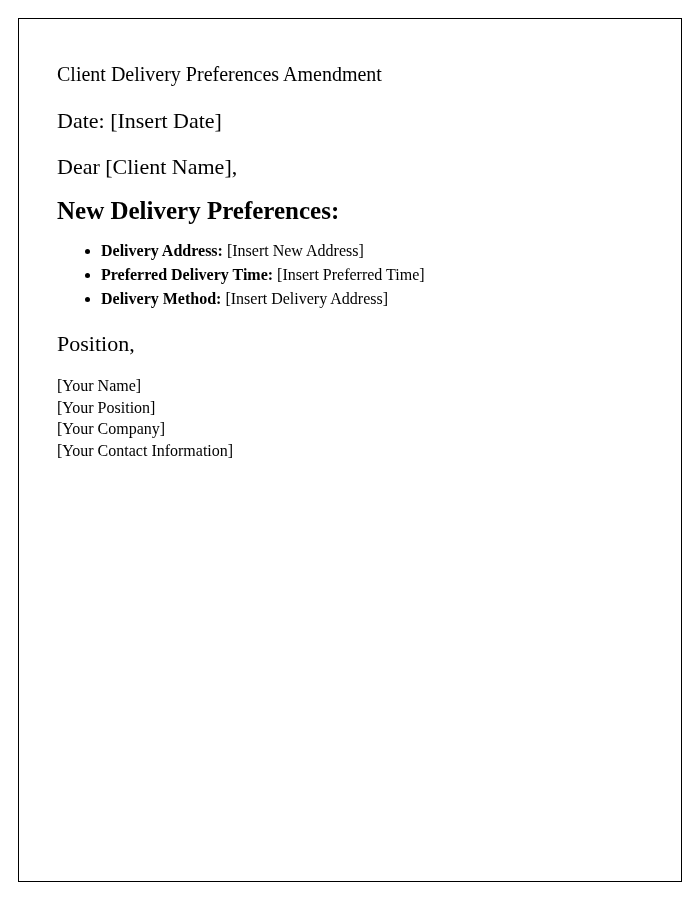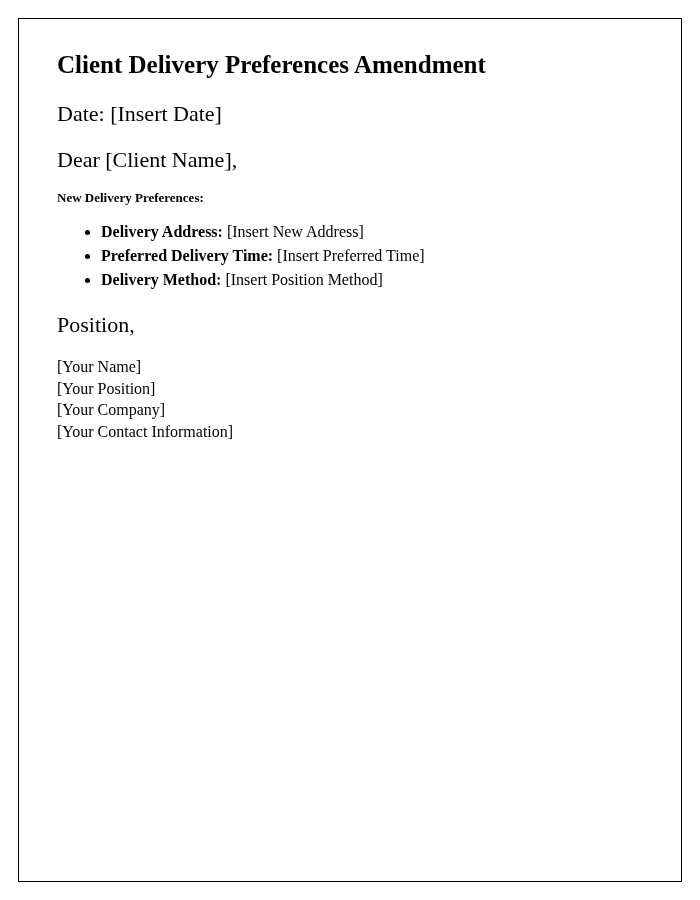--- a/index.html
+++ b/index.html
@@ -14,31 +14,32 @@
       height: 900px;
       padding: 18px;
     }
     .document-frame {
       border: 1px solid #000;
       width: 100%;
       height: 100%;
       padding: 32px 38px;
     }
     h1 {
-      font-size: 25px;
-      font-weight: bold;
+      font-size: 20px;
+      font-weight: normal;
       margin-bottom: 20px;
+      margin-top: 12px;
     }
     p {
       font-size: 22px;
       margin-bottom: 16px;
       line-height: 1.35;
     }
     h2 {
-      font-size: 13px;
+      font-size: 25px;
       font-weight: bold;
       margin-bottom: 14px;
       margin-top: 0;
     }
     ul {
       margin-left: 44px;
       margin-bottom: 18px;
     }
     li {
       font-size: 16px;
@@ -75,21 +76,21 @@
   <h2>New Delivery Preferences:</h2>
 
   <ul>
     <li>
       <span class="field-label">Delivery Address:</span><span> [Insert New Address]</span>
     </li>
     <li>
       <span class="field-label">Preferred Delivery Time:</span><span> [Insert Preferred Time]</span>
     </li>
     <li>
-      <span class="field-label">Delivery Method:</span><span> [Insert Position Method]</span>
+      <span class="field-label">Delivery Method:</span><span> [Insert Delivery Address]</span>
     </li>
   </ul>
 
 
 
   <p>Position,</p>
 
   <div class="signature-block">
     <div>[Your Name]</div>
     <div>[Your Position]</div>

